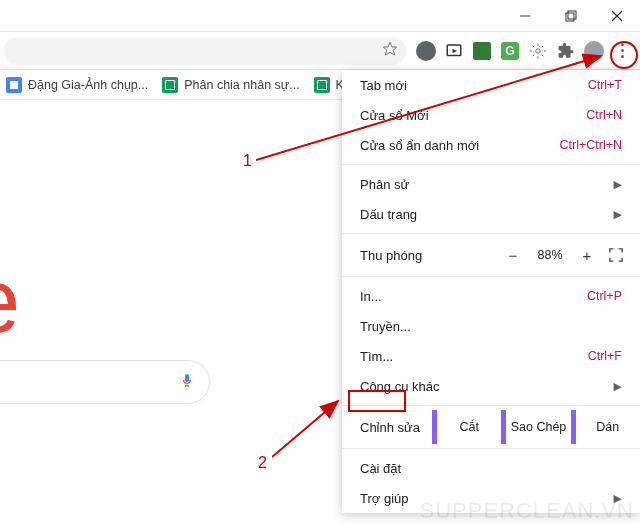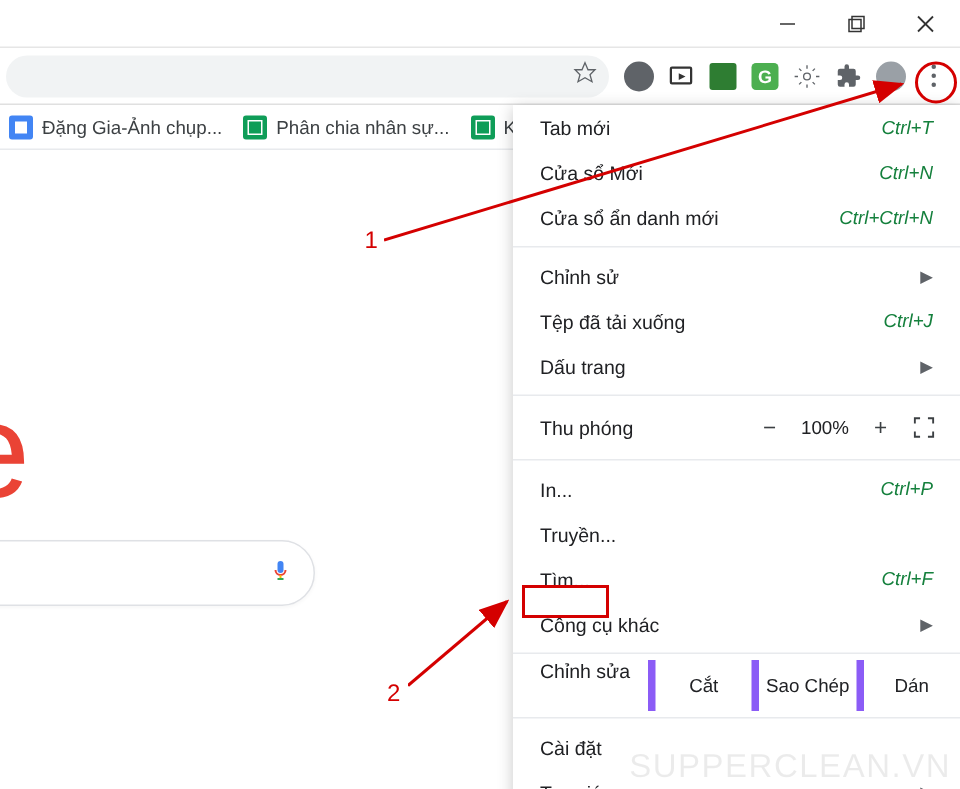--- a/index.html
+++ b/index.html
@@ -37,30 +37,30 @@
   
   .content { position: absolute; left: 0; top: 100px; right: 0; bottom: 0; }
   .logo-frag { position: absolute; left: -30px; top: 150px; font-family: "Product Sans", Arial, sans-serif; font-size: 90px; font-weight: 400; color: #ea4335; letter-spacing: -4px; }
   .searchbar { position: absolute; left: -90px; top: 260px; width: 300px; height: 44px; border: 1px solid #dfe1e5; border-radius: 22px; display: flex; align-items: center; justify-content: flex-end; padding: 0 14px; gap: 16px; box-shadow: 0 1px 3px rgba(0,0,0,.04); }
   .mic svg { width: 16px; height: 20px; }
 
   
   .menu { position: absolute; top: 70px; right: 0; width: 298px; background: #fff; box-shadow: 0 2px 10px rgba(0,0,0,.22); font-size: 13px; color: #202124; }
   .mi { display: flex; align-items: center; justify-content: space-between; padding: 6px 18px; height: 30px; cursor: pointer; gap: 43px; }
   .mi .lbl { flex: 1; }
-  .mi .sc { color: #15803d; font-size: 12.5px; font-style: italic; }
+  .mi .sc { color: #be185d; font-size: 12.5px; }
   .mi .arrow { color: #5f6368; font-size: 11px; margin-left: 8px; }
   .sep { height: 1px; background: #e8eaed; margin: 4px 0; }
   .zoomrow { display: flex; align-items: center; padding: 4px 10px 4px 18px; height: 34px; }
   .zoomrow .lbl { flex: 1; }
   .zbtn { width: 30px; text-align: center; color: #3c4043; font-size: 15px; cursor: pointer; }
   .zval { width: 44px; text-align: center; font-size: 12.5px; }
   .fsbtn { width: 28px; height: 22px; display: flex; align-items: center; justify-content: center; cursor: pointer; }
   .fsbtn svg { width: 14px; height: 14px; stroke: #3c4043; stroke-width: 1.5; fill: none; }
-  .editrow { display: flex; height: 34px; }
+  .editrow { display: flex; align-items: center; height: 34px; }
   .editrow .lbl { padding-left: 18px; width: 90px; }
   .ebtn { flex: 1; text-align: center; font-size: 12.5px; border-left: 5px solid #8b5cf6; height: 100%; display: flex; align-items: center; justify-content: center; cursor: pointer; }
 
   
   .redbox { position: absolute; border: 2.5px solid #d40000; pointer-events: none; }
   .anno-num { position: absolute; color: #d40000; font-size: 16px; font-weight: 400; pointer-events: none; }
   .arrow-svg { position: absolute; pointer-events: none; }
 
   .watermark { position: absolute; right: 6px; bottom: 2px; font-size: 22px; letter-spacing: 1px; color: rgba(0,0,0,.08); font-family: Arial, sans-serif; font-weight: 400; }
 </style>
@@ -168,36 +168,32 @@
   <div class="mi">
       <span class="lbl">Cửa sổ Mới</span>
       <span class="sc">Ctrl+N</span>
     </div>
   <div class="mi">
       <span class="lbl">Cửa sổ ẩn danh mới</span>
       <span class="sc">Ctrl+Ctrl+N</span>
     </div>
   <div class="sep"></div>
   <div class="mi">
-      <span class="lbl">Chỉnh sử</span>
-      <span class="arrow">▶</span>
-    </div>
-  <div class="mi">
-      <span class="lbl">Tệp đã tải xuống</span>
-      <span class="sc">Ctrl+J</span>
+      <span class="lbl">Phân sử</span>
+      <span class="arrow">▶</span>
     </div>
   <div class="mi">
       <span class="lbl">Dấu trang</span>
       <span class="arrow">▶</span>
     </div>
   <div class="sep"></div>
   <div class="zoomrow">
     <span class="lbl">Thu phóng</span>
     <span class="zbtn">−</span>
-    <span class="zval">100%</span>
+    <span class="zval">88%</span>
     <span class="zbtn">+</span>
     <span class="fsbtn">
         <svg viewBox="0 0 16 16">
           <path d="M1 5V1h4M15 5V1h-4M1 11v4h4M15 11v4h-4"></path>
         </svg>
       </span>
   </div>
   <div class="sep"></div>
   <div class="mi">
       <span class="lbl">In...</span>

